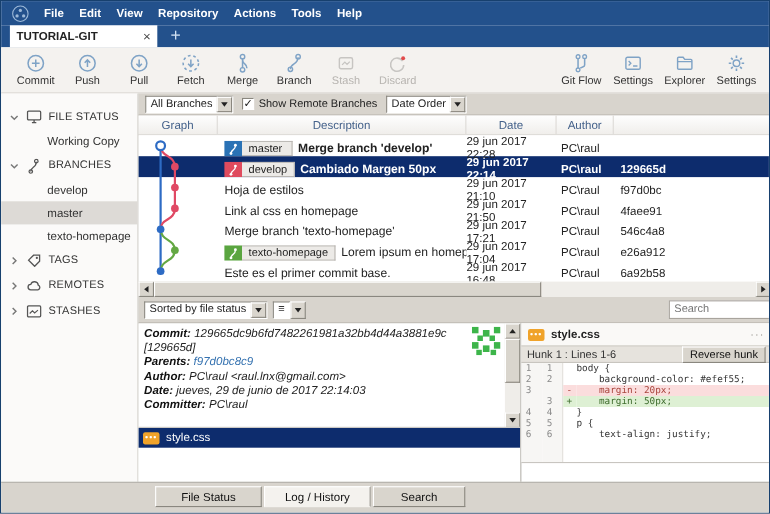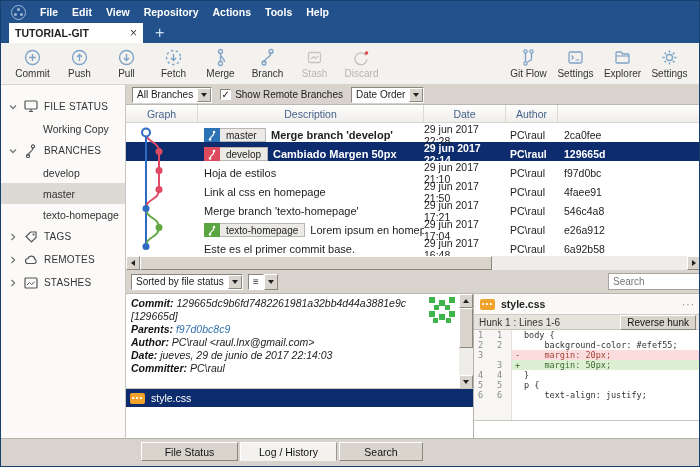--- a/index.html
+++ b/index.html
@@ -401,21 +401,20 @@
                 <circle cx="3" cy="9.5" r="1.3" fill="#fff"></circle>
                 <circle cx="7" cy="2" r="1.3" fill="#fff"></circle>
               </svg>
             </span>
             <span class="blabel">master</span>
           </span>
         <span class="bold">Merge branch 'develop'</span>
       </div>
       <div class="dt">29 jun 2017 22:28</div>
       <div class="au">PC\raul</div>
-      <div class="sha">2ca0fee</div>
     </div>
     <div class="lrow selected">
       <div></div>
       <div class="desc">
         <span class="badge">
             <span class="bicon red">
               <svg width="10" height="11">
                 <path d="M3 9.5C3 5.5 7 7 7 2.5" fill="none" stroke="#fff" stroke-width="1.2"></path>
                 <circle cx="3" cy="9.5" r="1.3" fill="#fff"></circle>
                 <circle cx="7" cy="2" r="1.3" fill="#fff"></circle>

